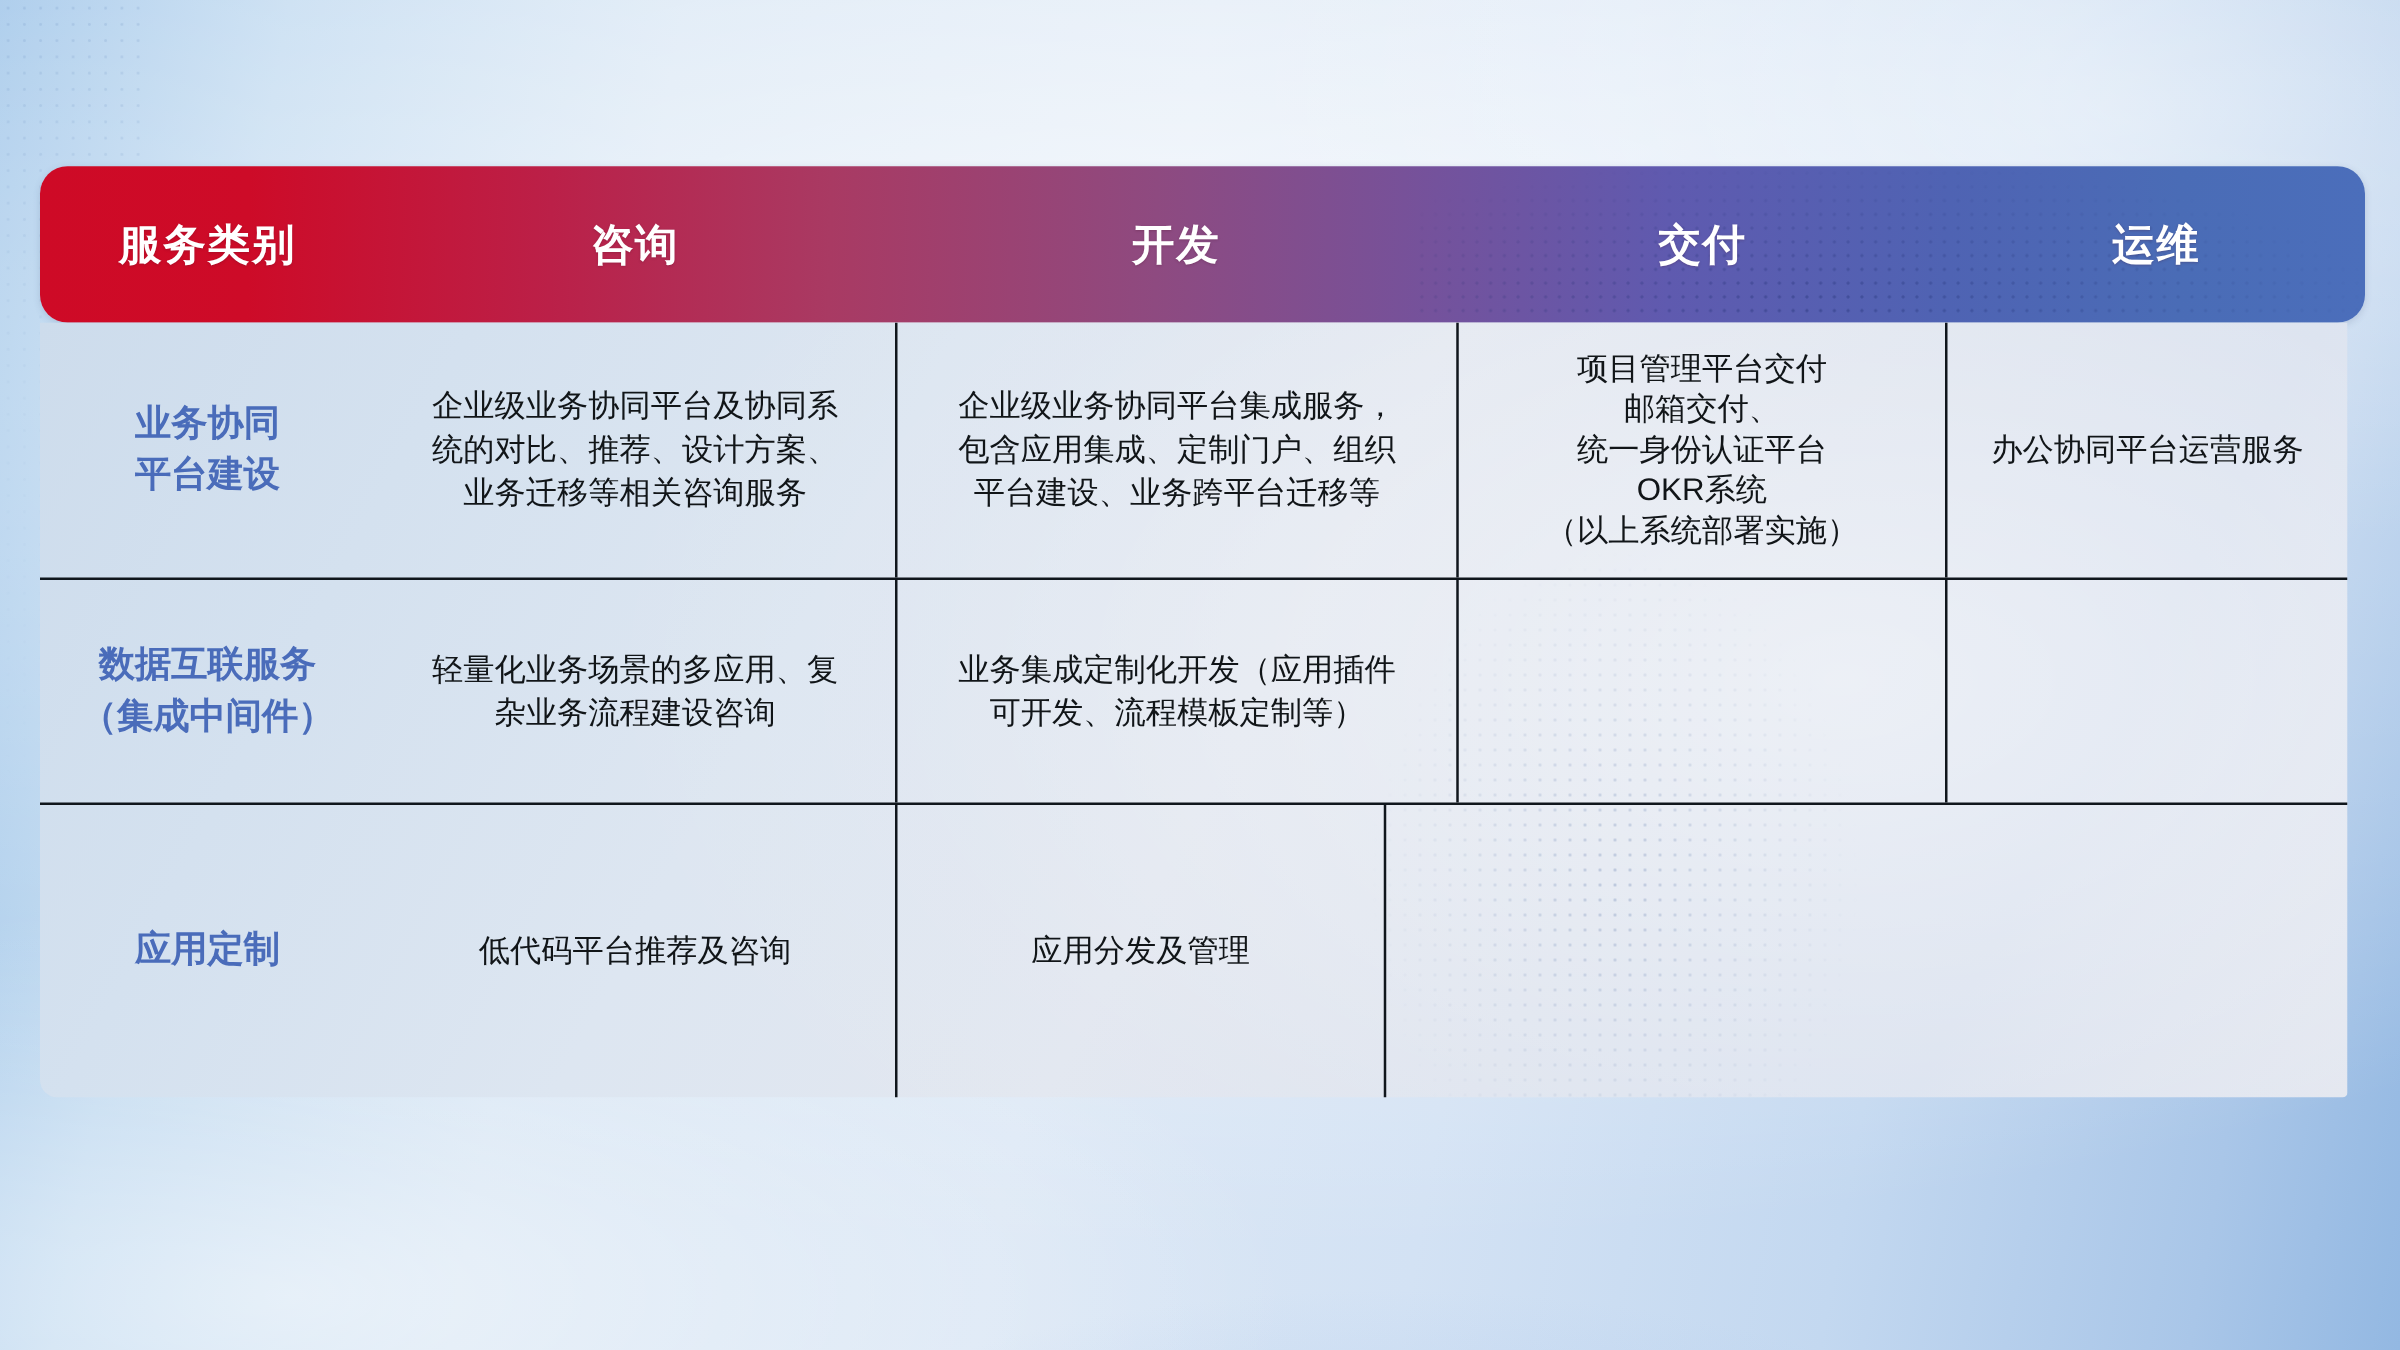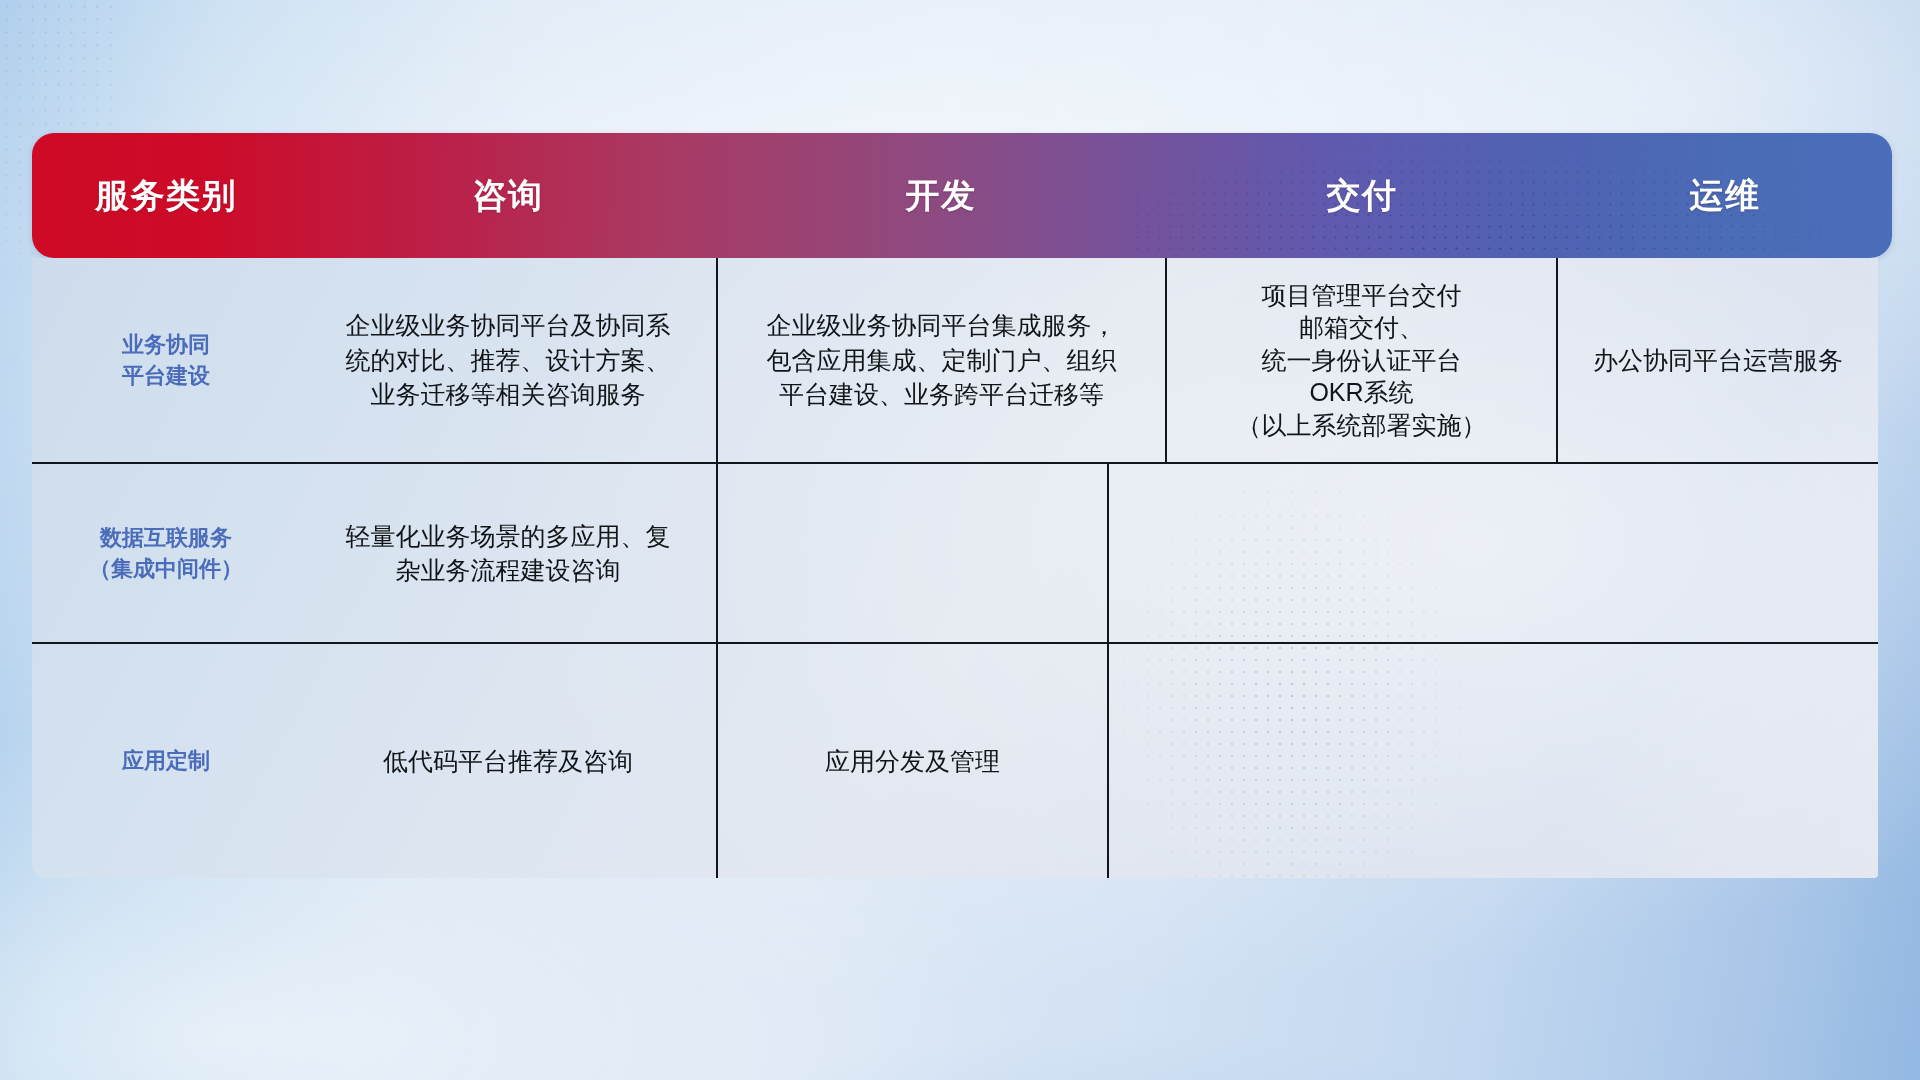--- a/index.html
+++ b/index.html
@@ -139,21 +139,21 @@
   .c-dev   { width: 449px; }
   .c-del   { width: 391px; }
   .c-ops   { width: 322px; }
 
   .cat-inner { width: 268px; display: flex; align-items: center; justify-content: center; }
   .cons-inner { width: 416px; display: flex; align-items: center; justify-content: center; padding: 0 16px; }
 
   .cat-text {
     color: #4a6cba;
     font-weight: bold;
-    font-size: 22px;
+    font-size: 29px;
     line-height: 1.42;
     text-align: center;
     white-space: pre-line;
   }
   .body-text {
     color: #111518;
     font-size: 25px;
     line-height: 1.38;
     text-align: center;
     white-space: pre-line;
@@ -217,20 +217,24 @@
       <div class="cell c-cat">
         <div class="cat-inner">
           <div class="cat-text">数据互联服务
 （集成中间件）</div>
         </div>
         <div class="cons-inner">
           <div class="body-text">轻量化业务场景的多应用、复
 杂业务流程建设咨询</div>
         </div>
       </div>
+      <div class="cell c-dev">
+        <div class="body-text">业务集成定制化开发（应用插件
+可开发、流程模板定制等）</div>
+      </div>
       <div class="cell c-del">
         <div class="body-text"></div>
       </div>
       <div class="cell c-ops">
         <div class="body-text"></div>
       </div>
     </div>
 
     <div class="t-row r3">
       <div class="cell c-cat">

